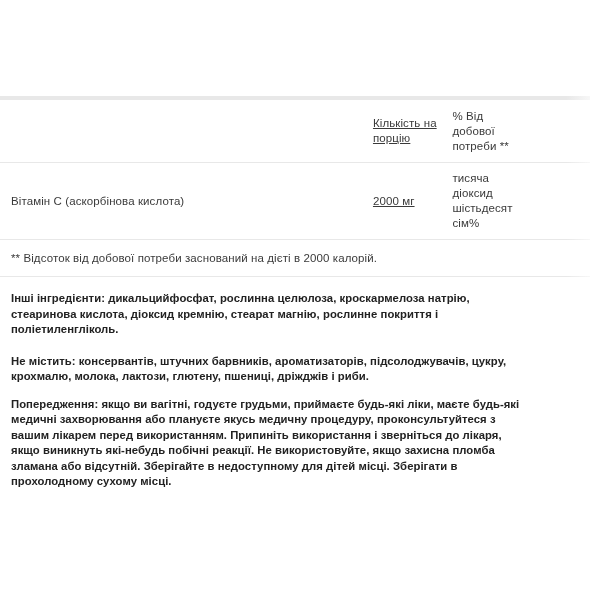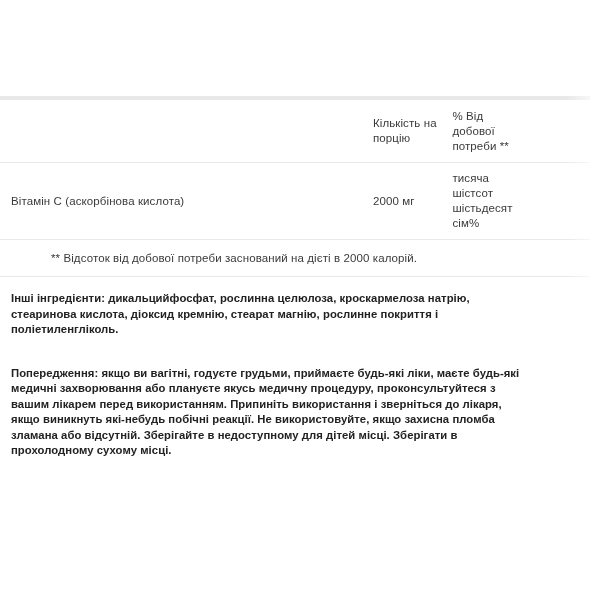--- a/index.html
+++ b/index.html
@@ -57,21 +57,21 @@
   }
   .ntable td {
     vertical-align: middle;
     padding: 0;
     font-size: 11.5px;
     line-height: 15px;
     color: #3a3a3a;
     letter-spacing: 0.1px;
   }
   .col-name   { width: 366px; padding-left: 11px !important; box-sizing: border-box; margin-left: 32px; }
-  .col-amount { width: 78px; }
+  .col-amount { width: 78px; text-decoration: underline; }
   .col-dv     { width: 135px; }
 
   .head-row td {
     height: 62px;
     vertical-align: middle;
   }
   .ing-row td {
     height: 76px;
     vertical-align: middle;
   }
@@ -82,21 +82,20 @@
   .footnote {
     height: 36px;
     display: flex;
     align-items: center;
     padding-left: 11px;
     box-sizing: border-box;
     font-size: 11.5px;
     line-height: 14px;
     color: #3a3a3a;
     letter-spacing: 0.1px;
-    margin-left: 40px;
   }
 
   
   .para-block {
     padding: 0 11px 0 11px;
     box-sizing: border-box;
     width: 544px;
   }
   .para {
     font-size: 11.3px;
@@ -147,21 +146,21 @@
 
   <div class="rule"></div>
 
   <table class="ntable">
     <tbody>
       <tr class="ing-row">
         <td class="col-name">Вітамін С (аскорбінова кислота)</td>
         <td class="col-amount">2000 мг</td>
         <td class="col-dv">
           <span class="stack-line">тисяча</span>
-          <span class="stack-line">шістсот</span>
+          <span class="stack-line">діоксид</span>
           <span class="stack-line">шістьдесят</span>
           <span class="stack-line">сім%</span>
         </td>
       </tr>
     </tbody>
   </table>
 
   <div class="rule"></div>
 
   <div class="footnote">** Відсоток від добової потреби заснований на дієті в 2000 калорій.</div>
@@ -169,20 +168,23 @@
   <div class="rule"></div>
 
   <div class="gap-14"></div>
 
   <div class="para-block">
     <p class="para">Інші інгредієнти: дикальцийфосфат, рослинна целюлоза, кроскармелоза натрію, стеаринова кислота, діоксид кремнію, стеарат магнію, рослинне покриття і поліетиленгліколь.</p>
   </div>
 
   <div class="gap-16"></div>
 
+  <div class="para-block">
+    <p class="para">Не містить: консервантів, штучних барвників, ароматизаторів, підсолоджувачів, цукру, крохмалю, молока, лактози, глютену, пшениці, дріжджів і риби.</p>
+  </div>
 
   <div class="gap-12"></div>
 
   <div class="para-block">
     <p class="para">Попередження: якщо ви вагітні, годуєте грудьми, приймаєте будь-які ліки, маєте будь-які медичні захворювання або плануєте якусь медичну процедуру, проконсультуйтеся з вашим лікарем перед використанням. Припиніть використання і зверніться до лікаря, якщо виникнуть які-небудь побічні реакції. Не використовуйте, якщо захисна пломба зламана або відсутній. Зберігайте в недоступному для дітей місці. Зберігати в прохолодному сухому місці.</p>
   </div>
 
 </div>
 
 </body></html>

